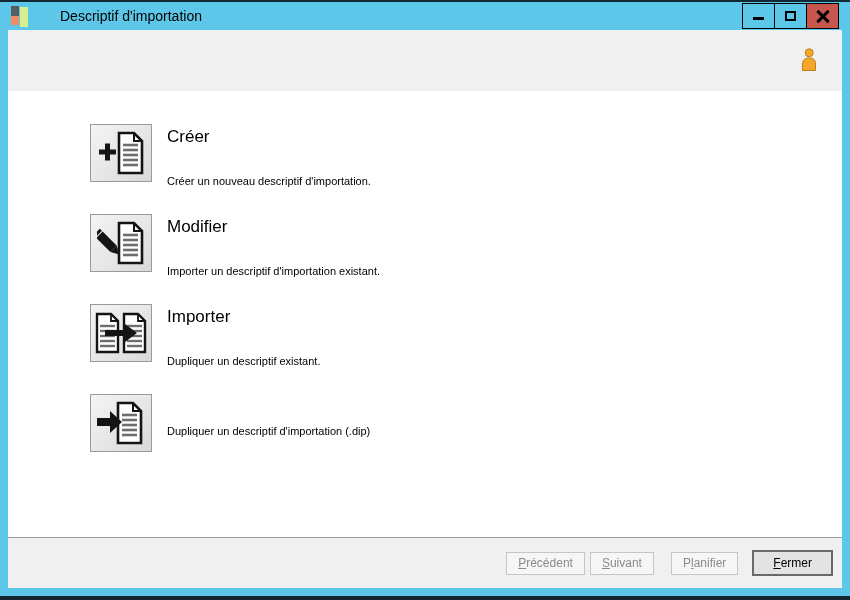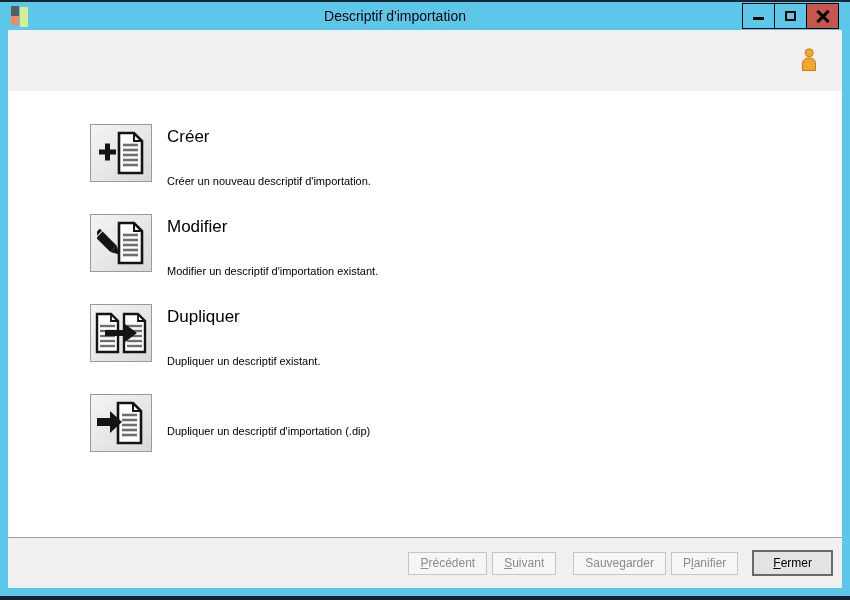--- a/index.html
+++ b/index.html
@@ -14,21 +14,21 @@
 
   
   .titlebar{position:absolute;top:2px;left:0;right:0;height:28px;}
   .logo{position:absolute;left:11px;top:4px;width:19px;height:22px;}
   .logo span{position:absolute;display:block;}
   .lg-gray{left:0;top:0;width:8px;height:10px;background:#575D60;}
   .lg-orange{left:0;top:10px;width:8px;height:9px;background:#F28B63;}
   .lg-green{left:9px;top:1px;width:8px;height:20px;background:#D8EF91;}
   .title{
     position:absolute;left:60px;right:120px;top:0;height:28px;
-    text-align:center;line-height:28px;font-size:14px;color:#000;
+    text-align:left;line-height:28px;font-size:14px;color:#000;
   }
   .controls{position:absolute;top:1px;right:11px;display:flex;height:26px;}
   .ctrl{
     width:33px;height:26px;border:1px solid #000;margin-left:-1px;
     display:flex;align-items:center;justify-content:center;background:#5CC7E8;cursor:default;
   }
   .ctrl.close{background:#C7574E;}
   .glyph-min{width:11px;height:3px;background:#000;margin-top:5px;}
   .glyph-max{width:11px;height:10px;border:2px solid #000;background:transparent;}
   .glyph-x{position:relative;width:14px;height:14px;}
@@ -152,21 +152,21 @@
               <path d="M26,14 h15"></path>
                 <path d="M26,19 h15"></path>
                 <path d="M26,24 h15"></path>
                 <path d="M26,29 h15"></path>
                 <path d="M26,34 h15"></path>
             </g>
           </svg>
         </div>
         <div class="itext">
           <div class="ititle">Modifier</div>
-          <div class="idesc">Modifier un descriptif d'importation existant.</div>
+          <div class="idesc">Importer un descriptif d'importation existant.</div>
         </div>
       </div>
 
       <div class="item">
         <div class="tile">
           <svg width="52" height="44" viewBox="0 0 52 44">
             <path d="M2,3 h14 l7,7 v31 h-21 z" fill="#fff" stroke="#141414" stroke-width="2.4"></path>
             <path d="M16,3 v7 h7" fill="none" stroke="#141414" stroke-width="1.8"></path>
             <g stroke="#6e6e6e" stroke-width="2.4">
               <path d="M5,15 h15"></path>
@@ -181,21 +181,21 @@
               <path d="M32,15 h15"></path>
                 <path d="M32,20 h15"></path>
                 <path d="M32,25 h15"></path>
                 <path d="M32,30 h15"></path>
                 <path d="M32,35 h15"></path>
             </g>
             <polygon points="10,19 30,19 30,13 42,22 30,31 30,25 10,25" fill="#141414"></polygon>
           </svg>
         </div>
         <div class="itext">
-          <div class="ititle">Dupliquer</div>
+          <div class="ititle">Importer</div>
           <div class="idesc">Dupliquer un descriptif existant.</div>
         </div>
       </div>
 
       <div class="item">
         <div class="tile">
           <svg width="50" height="44" viewBox="0 0 50 44">
             <path d="M22,2 h15 l8,8 v32 h-23 z" fill="#fff" stroke="#141414" stroke-width="2.6"></path>
             <path d="M37,2 v8 h8" fill="none" stroke="#141414" stroke-width="2"></path>
             <g stroke="#6e6e6e" stroke-width="2.6">
@@ -223,25 +223,20 @@
           <span class="key">P</span>
           <span>récédent</span>
       </button>
       <button class="btn">
         <span></span>
           <span class="key">S</span>
           <span>uivant</span>
       </button>
       <div class="spacer-sm"></div>
       <button class="btn">
-        <span>Sauvegarder</span>
-          <span class="key"></span>
-          <span></span>
-      </button>
-      <button class="btn">
         <span>P</span>
           <span class="key">l</span>
           <span>anifier</span>
       </button>
       <div class="spacer-md"></div>
       <button class="btn primary">
         <span></span>
           <span class="key">F</span>
           <span>ermer</span>
       </button>

